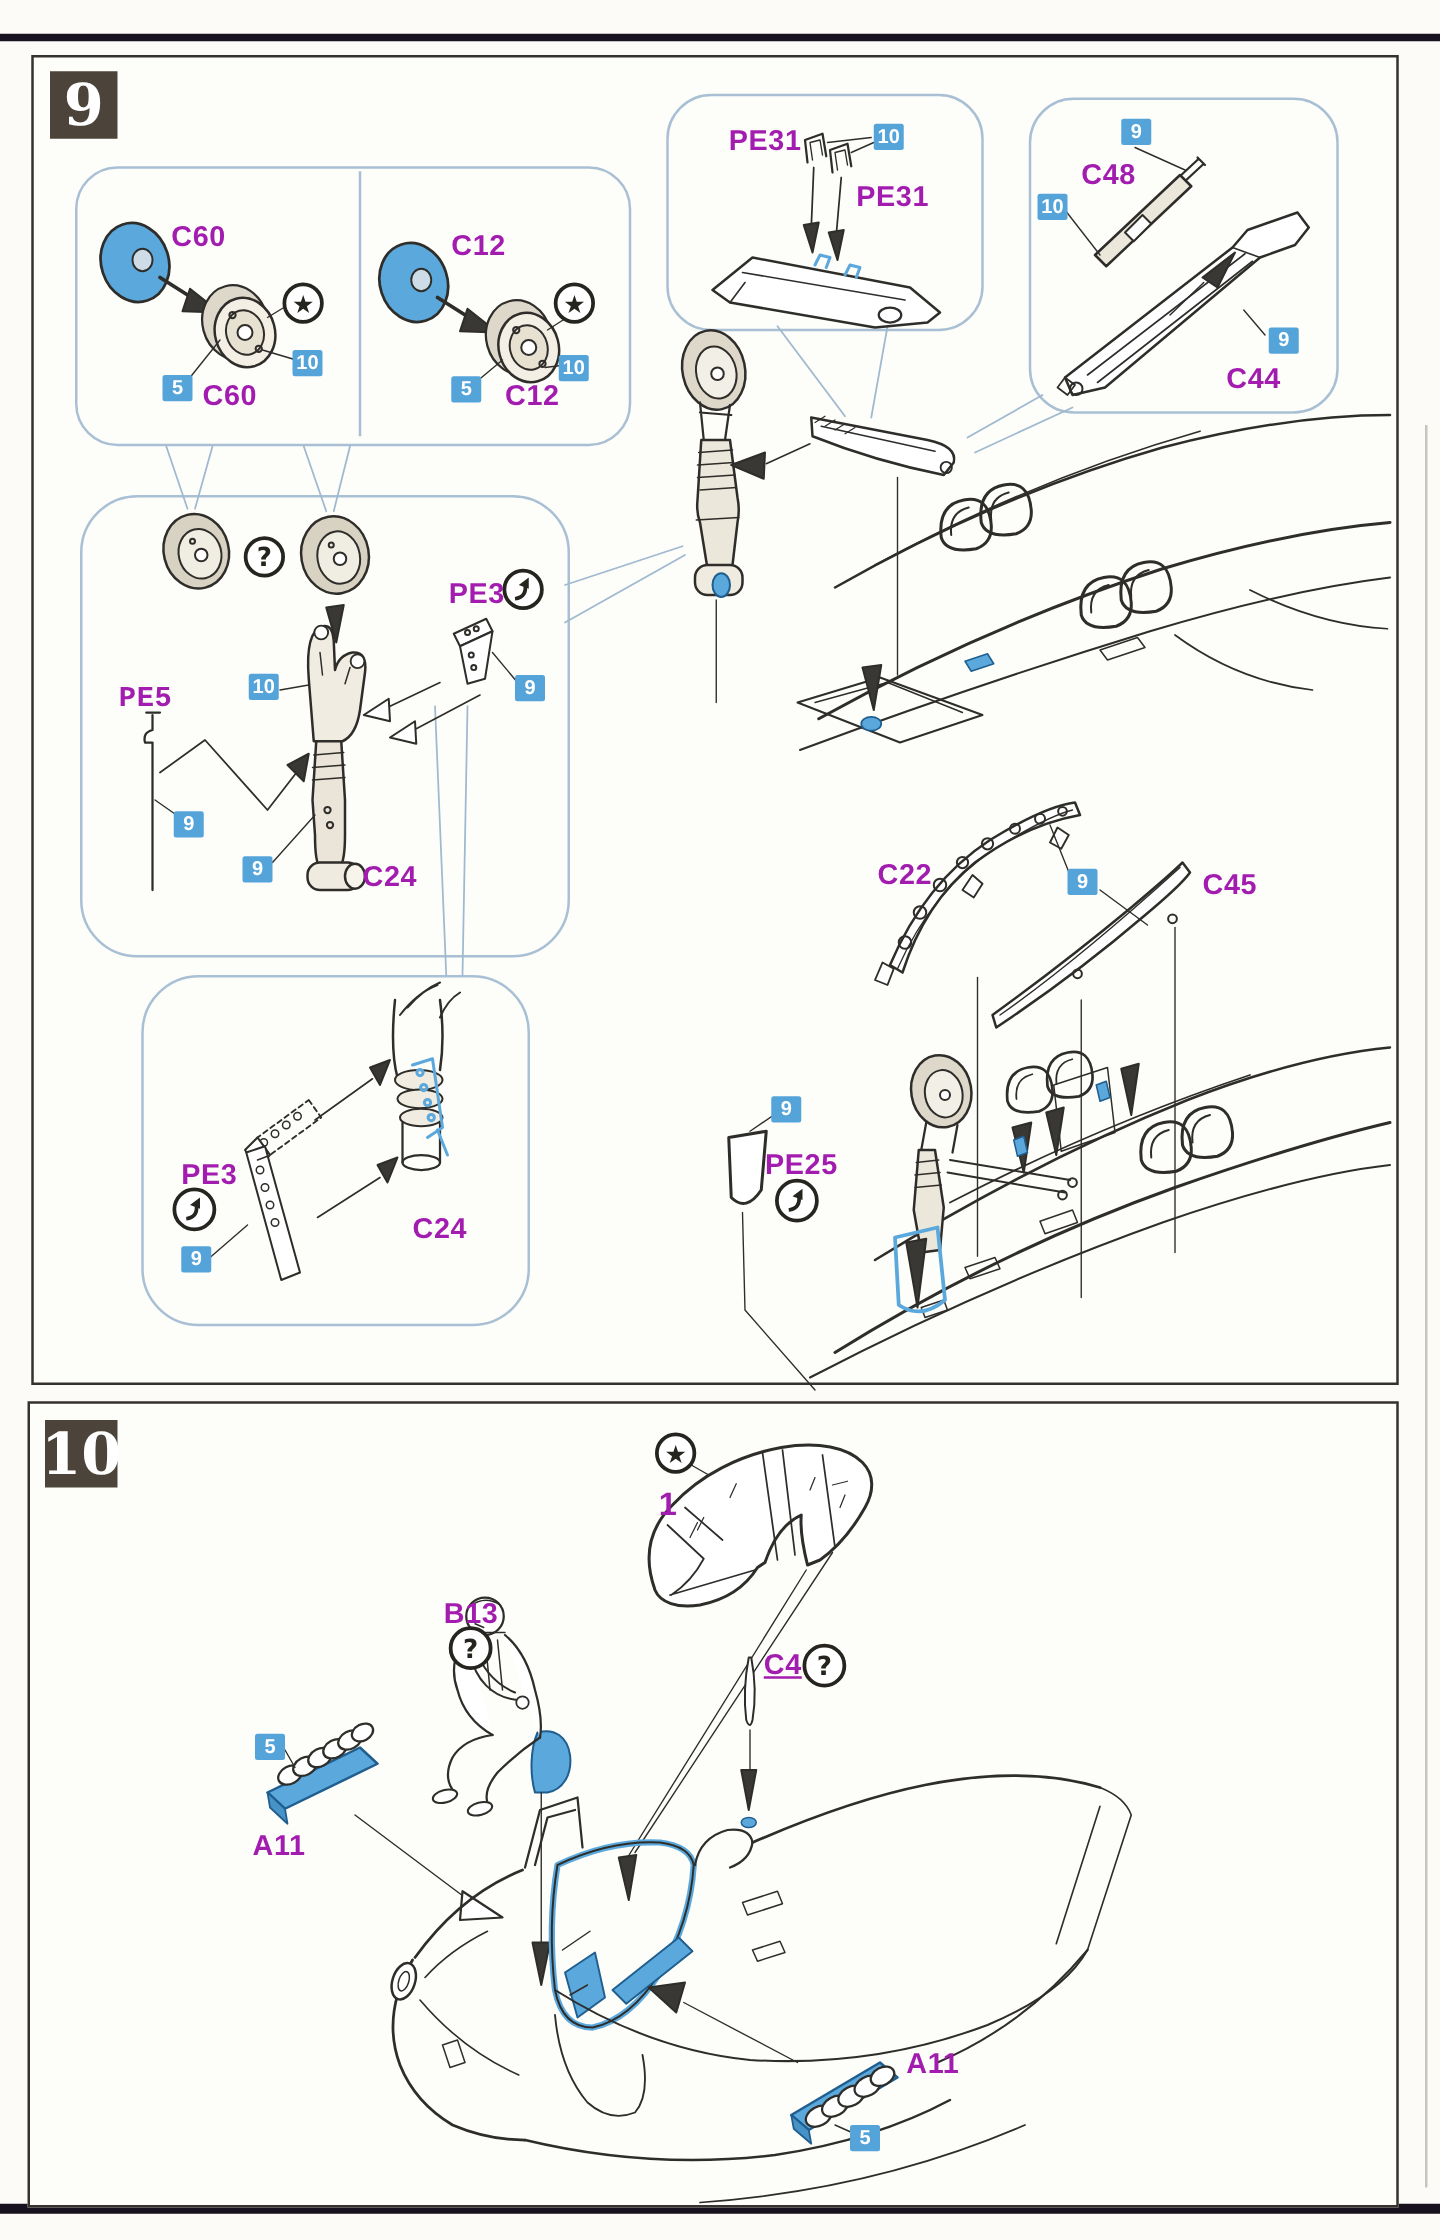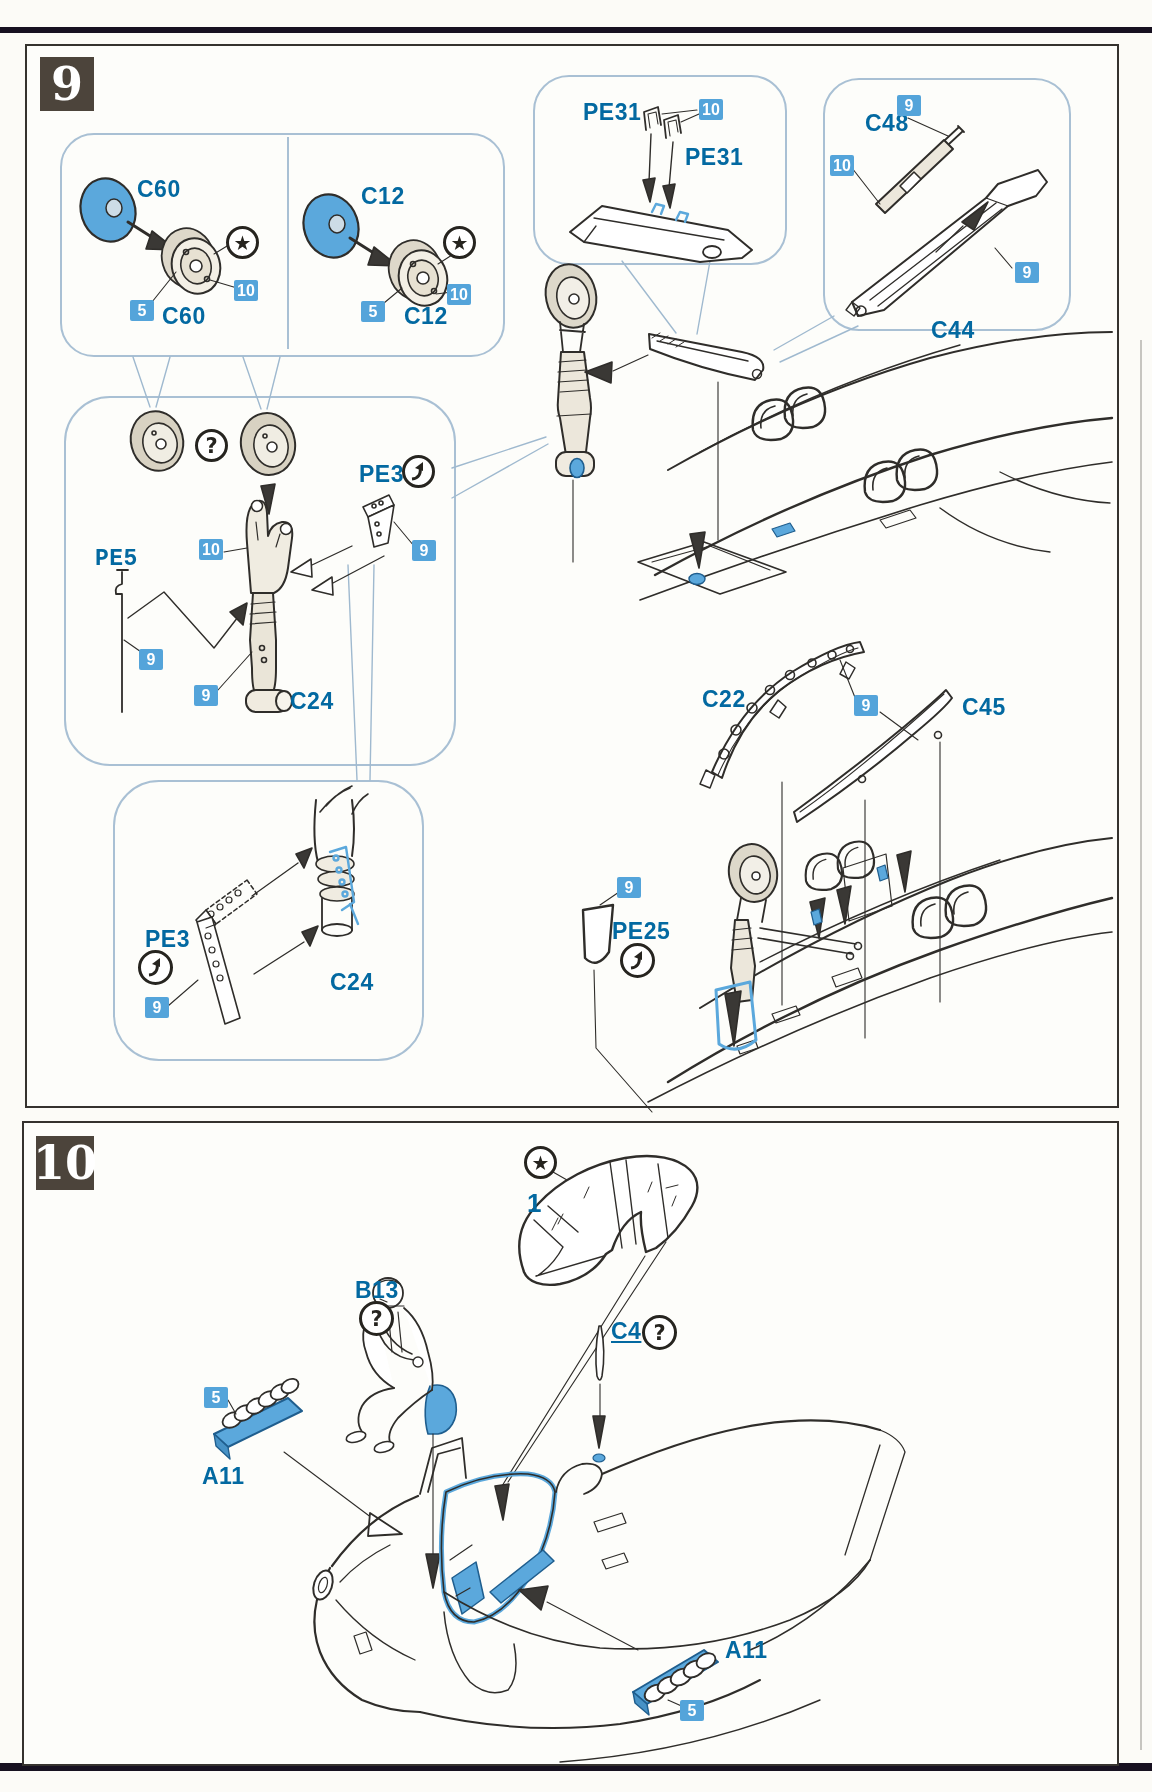--- a/index.html
+++ b/index.html
@@ -7,21 +7,21 @@
         font-family:"Liberation Sans",sans-serif;}
   .scanline{position:absolute;left:0;width:1152px;background:#171120;}
   .scanline.top{top:27px;height:6px;}
   .scanline.bottom{top:1763px;height:8px;}
   .scanedge{position:absolute;left:1140px;top:340px;width:2px;height:1410px;background:#c7c5c0;}
   .panel{position:absolute;border:2px solid #35322e;background:#fdfdfa;}
   .cbox{position:absolute;border:2px solid #a9c0d4;border-radius:40px;background:#fdfdfa;}
   .divider{position:absolute;background:#a9c0d4;}
   .stepnum{position:absolute;background:#4c443b;color:#fff;display:flex;align-items:center;
            justify-content:center;font:bold 46px "DejaVu Serif",serif;}
-  .plabel{position:absolute;font:bold 23px "Liberation Sans",sans-serif;color:#0369a1;
+  .plabel{position:absolute;font:bold 23px "Liberation Sans",sans-serif;color:#a21caf;
           letter-spacing:.5px;white-space:nowrap;}
   .badge{position:absolute;min-width:18px;height:21px;padding:0 3px;background:#54a4da;color:#fff;
          font:bold 16px/21px "Liberation Sans",sans-serif;text-align:center;border-radius:2px;}
   .circle-icon{position:absolute;width:33px;height:33px;border:3px solid #26241f;border-radius:50%;
          background:#fff;display:flex;align-items:center;justify-content:center;
          font:bold 21px "DejaVu Sans",sans-serif;color:#26241f;box-sizing:border-box;}
   .note{position:absolute;left:618px;top:1316px;width:312px;text-align:right;
         font:bold 25px/29px "Liberation Sans",sans-serif;color:#3d9ad3;}
   svg.art{position:absolute;left:0;top:0;}
 </style>
@@ -375,22 +375,22 @@
 
   <div class="stepnum" style="left:40px;top:57px;width:54px;height:54px;">9</div>
   <div class="stepnum" style="left:36px;top:1136px;width:58px;height:54px;">10</div>
 
   <div class="plabel" style="left:137px;top:176px;">C60</div>
   <div class="plabel" style="left:162px;top:303px;">C60</div>
   <div class="plabel" style="left:361px;top:183px;">C12</div>
   <div class="plabel" style="left:404px;top:303px;">C12</div>
   <div class="plabel" style="left:583px;top:99px;">PE31</div>
   <div class="plabel" style="left:685px;top:144px;">PE31</div>
-  <div class="plabel" style="left:865px;top:110px;">C48</div>
-  <div class="plabel" style="left:931px;top:289px;margin-top:28px;">C44</div>
+  <div class="plabel" style="left:865px;top:126px;">C48</div>
+  <div class="plabel" style="left:981px;top:289px;">C44</div>
   <div class="plabel" style="left:359px;top:461px;">PE3</div>
   <div class="plabel" style="left:95px;top:546px;font-family:Liberation Mono, monospace;">PE5</div>
   <div class="plabel" style="left:290px;top:688px;">C24</div>
   <div class="plabel" style="left:145px;top:926px;">PE3</div>
   <div class="plabel" style="left:330px;top:969px;">C24</div>
   <div class="plabel" style="left:702px;top:686px;">C22</div>
   <div class="plabel" style="left:962px;top:694px;">C45</div>
   <div class="plabel" style="left:612px;top:918px;">PE25</div>
 
   <div class="plabel" style="left:527px;top:1188px;font-size:26px;">1</div>

